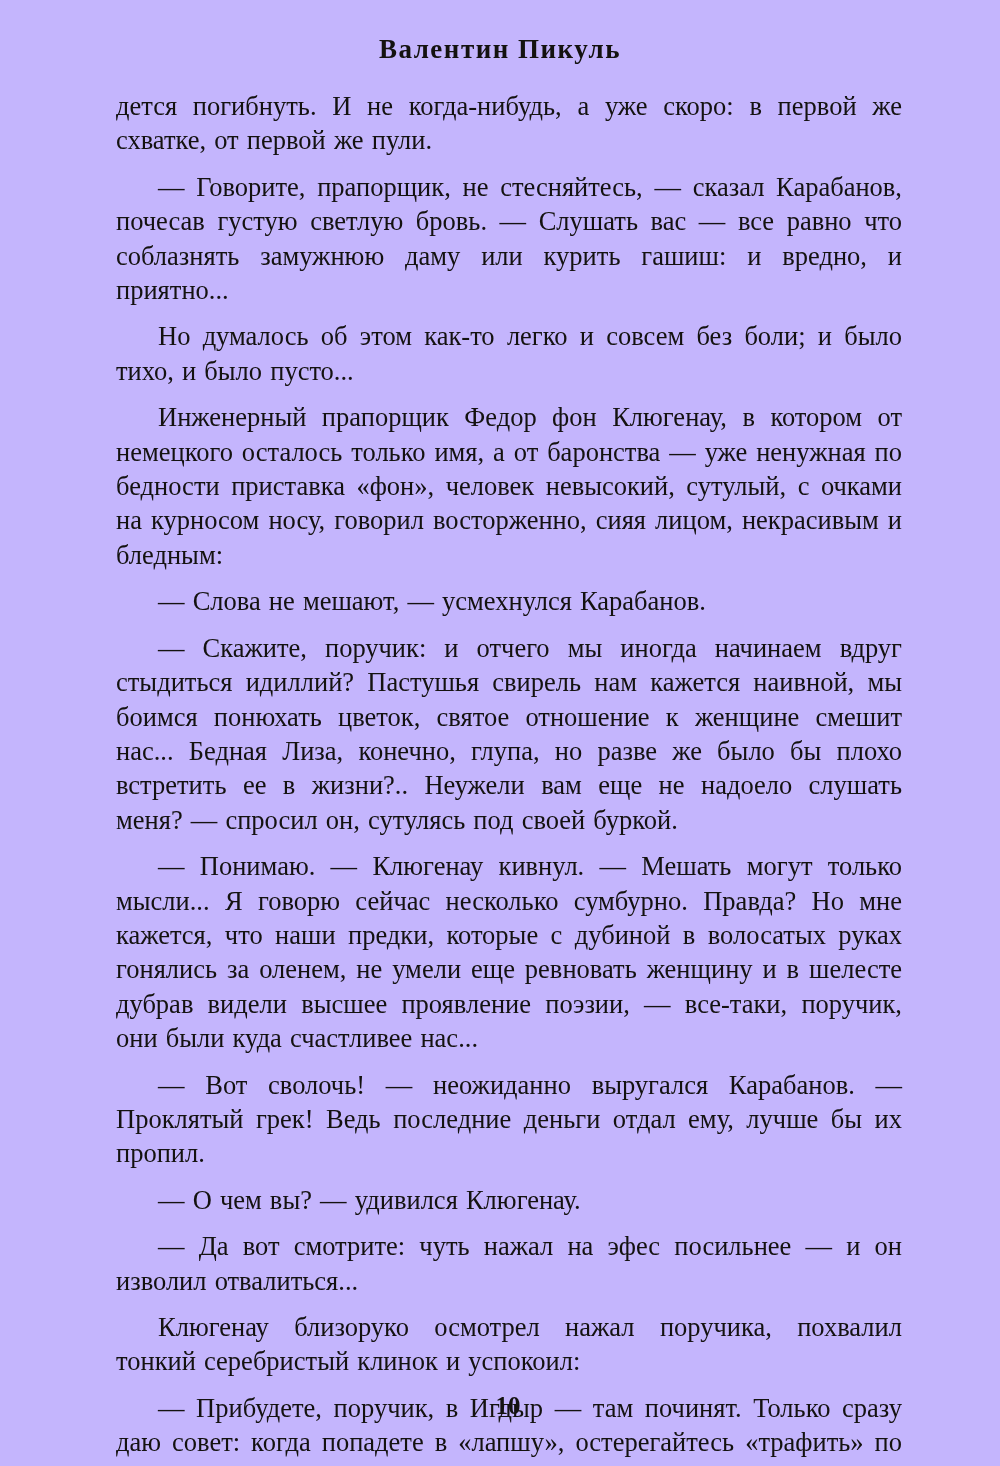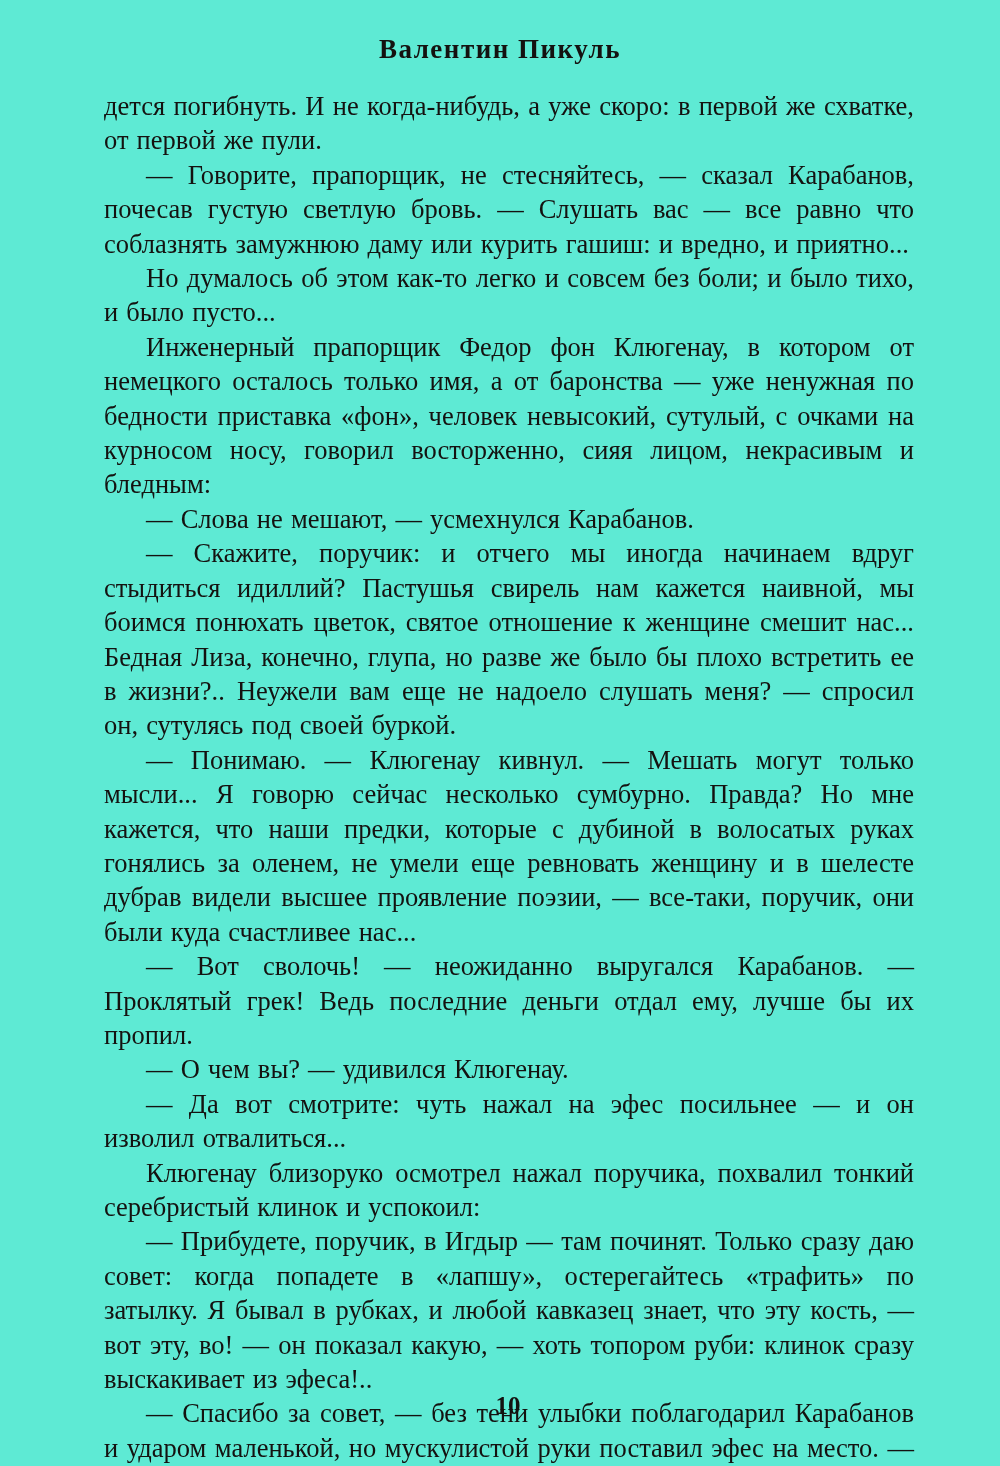--- a/index.html
+++ b/index.html
@@ -5,21 +5,21 @@
   html, body {
     margin: 0;
     padding: 0;
     background: #e9e7e2;
   }
   .page {
     position: relative;
     width: 1000px;
     height: 1466px;
     margin: 0 auto;
-    background: #5eead4;
+    background: #c4b5fd;
     box-sizing: border-box;
     font-family: "Liberation Serif", "DejaVu Serif", serif;
     color: #141210;
     overflow: hidden;
   }
   .running-header {
     padding-top: 34px;
     text-align: center;
     font-weight: bold;
     font-size: 27px;
@@ -28,21 +28,21 @@
   .text-block {
     margin: 24px 86px 0 104px;
     font-size: 26.5px;
     line-height: 34.4px;
     text-align: justify;
     hyphens: auto;
     -webkit-hyphens: auto;
     word-spacing: 1.5px;
   }
   .text-block p {
-    margin: 0;
+    margin: 12px;
     padding: 0;
   }
   .text-block p.indent {
     text-indent: 42px;
   }
   .page-number {
     position: absolute;
     bottom: 46px;
     left: 8px;
     width: 100%;

